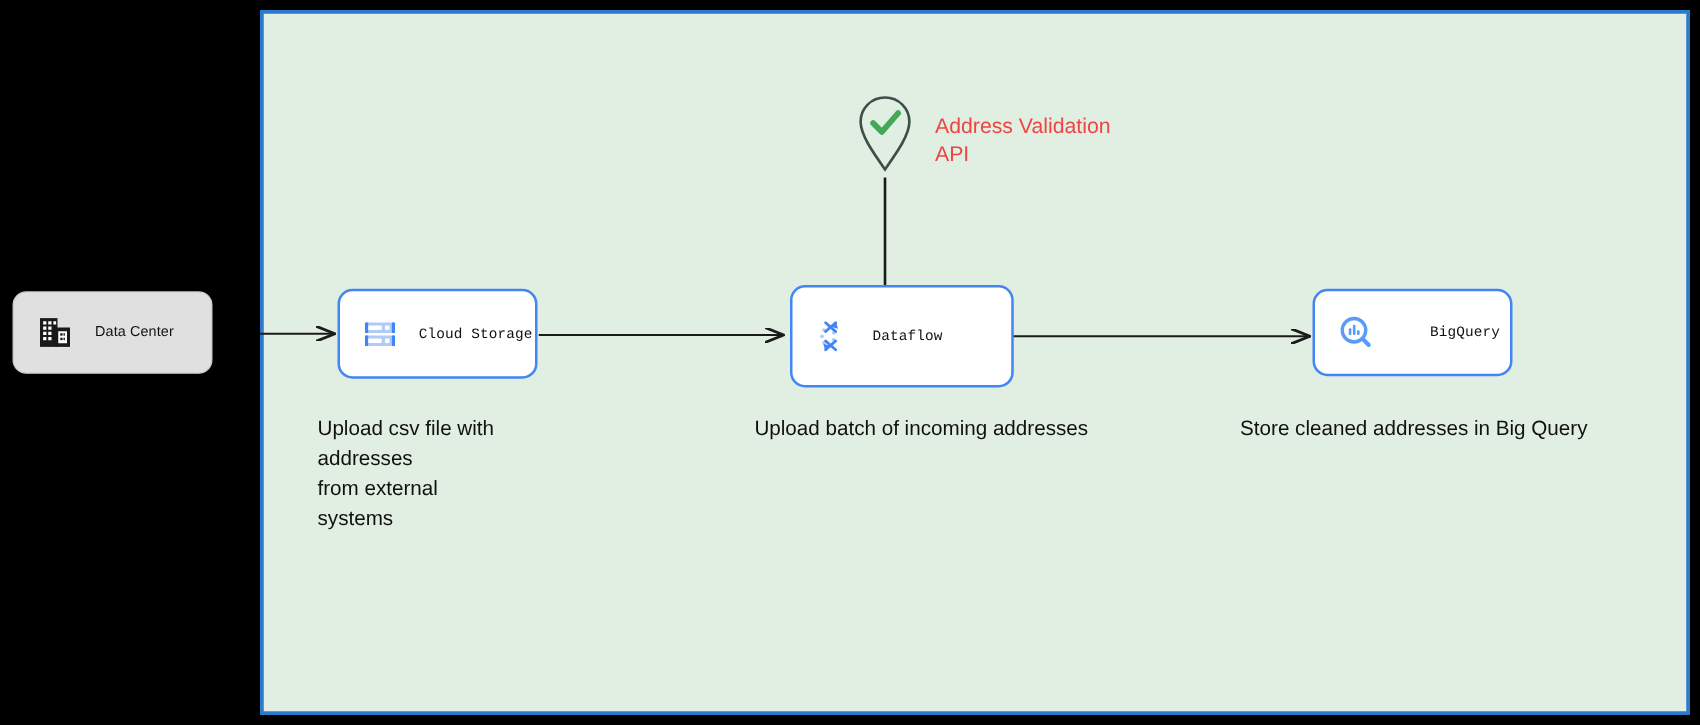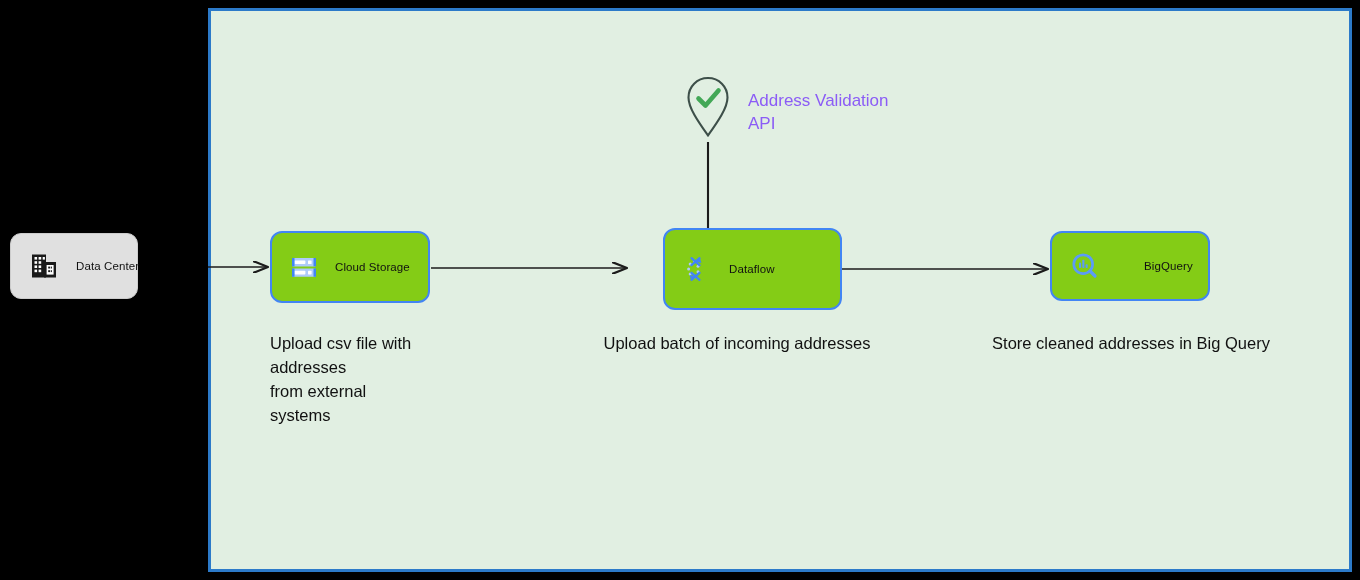--- a/index.html
+++ b/index.html
@@ -10,42 +10,42 @@
   #gcp-container{
     position:absolute; left:208px; top:8px; width:1144px; height:564px;
     background:#e1efe2; border:3px solid #2c7ac9; box-sizing:border-box;
   }
 
   
   .node{
     position:absolute; box-sizing:border-box; display:flex;
     align-items:center; border-radius:12px;
   }
-  .node-gcp{ background:#84cc16; border:2px solid #4285f4; }
+  .node-gcp{ background:#ffffff; border:2px solid #4285f4;font-family:Liberation Mono, monospace; }
   .node-ext{ background:#e0e0e0; border:1px solid #cccccc; border-radius:11px; }
   .node-label{
     font-size:11.5px; color:#111; white-space:nowrap; letter-spacing:0.1px;
   }
   .node-icon{ display:flex; align-items:center; justify-content:center; flex:none; }
 
   
   .caption{
     position:absolute; font-size:16.5px; color:#111; line-height:24px;
     white-space:pre-line;
   }
   .caption.center{ text-align:center; }
 
   
   #edge-layer{ position:absolute; left:0; top:0; width:1360px; height:580px;
                pointer-events:none; }
 
   
   #pin-label{
     position:absolute; left:748px; top:89px; width:200px;
-    font-size:17px; line-height:23px; color:#8b5cf6; white-space:pre-line;
+    font-size:17px; line-height:23px; color:#ef4444; white-space:pre-line;
   }
 </style>
 </head>
 <body>
 
 <div id="gcp-container"></div>
 
 <svg id="edge-layer" viewBox="0 0 1360 580">
   <defs>
     <marker id="ah" markerWidth="16" markerHeight="12" refX="15" refY="6" orient="auto" markerUnits="userSpaceOnUse">
@@ -74,21 +74,21 @@
   <svg width="44" height="62" viewBox="0 0 44 62">
     <path d="M22 2 C11 2 2.5 10.6 2.5 21.4 C2.5 32 12.5 46 22 59.5
              C31.5 46 41.5 32 41.5 21.4 C41.5 10.6 33 2 22 2 Z" fill="none" stroke="#3d4f49" stroke-width="2.1"></path>
     <path d="M12.5 22.5 L19.5 29.5 L32.5 14.5" fill="none" stroke="#43a857" stroke-width="4.6" stroke-linecap="round" stroke-linejoin="round"></path>
   </svg>
 </div>
 
 <div id="pin-label">Address Validation
 API</div>
 
-<div class="node node-ext" style="left:10px;top:233px;width:128px;height:66px;">
+<div class="node node-ext" style="left:10px;top:233px;width:160px;height:66px;">
   <span class="node-icon" style="margin-left:18px;width:30px;height:30px;">
     <svg width="30" height="30" viewBox="0 0 30 30">
       <rect x="3" y="3.5" width="14" height="23" fill="#1a1a1a"></rect>
       <rect x="15" y="11" width="12" height="15.5" fill="#1a1a1a"></rect>
       <rect x="5.5" y="6" width="2.6" height="2.6" fill="#fff"></rect>
       <rect x="9.6" y="6" width="2.6" height="2.6" fill="#fff"></rect>
       <rect x="13.7" y="6" width="2.2" height="2.6" fill="#fff"></rect>
       <rect x="5.5" y="10.2" width="2.6" height="2.6" fill="#fff"></rect>
       <rect x="9.6" y="10.2" width="2.6" height="2.6" fill="#fff"></rect>
       <rect x="5.5" y="14.4" width="2.6" height="2.6" fill="#fff"></rect>
@@ -116,21 +116,21 @@
       <rect x="19" y="18.8" width="3.6" height="3.6" rx="0.6" fill="#fff"></rect>
       <rect x="3" y="6" width="2.5" height="8.4" fill="#4285f4"></rect>
       <rect x="3" y="16.4" width="2.5" height="8.4" fill="#4285f4"></rect>
       <rect x="24.5" y="6" width="2.5" height="8.4" fill="#4285f4"></rect>
       <rect x="24.5" y="16.4" width="2.5" height="8.4" fill="#4285f4"></rect>
     </svg>
   </span>
   <span class="node-label" style="margin-left:16px;">Cloud Storage</span>
 </div>
 
-<div class="node node-gcp" style="left:663px;top:228px;width:179px;height:82px;">
+<div class="node node-gcp" style="left:632px;top:228px;width:179px;height:82px;">
   <span class="node-icon" style="margin-left:18px;width:30px;height:30px;">
     <svg width="30" height="30" viewBox="0 0 30 30">
       <g fill="#aecbfa">
         <circle cx="5.6" cy="15" r="1.5"></circle>
         <circle cx="7.2" cy="10" r="1.5"></circle>
         <circle cx="7.2" cy="20" r="1.5"></circle>
         <circle cx="11.6" cy="7.2" r="1.5"></circle>
         <circle cx="11.6" cy="22.8" r="1.5"></circle>
         <circle cx="15" cy="12.2" r="1.5"></circle>
         <circle cx="15" cy="17.8" r="1.5"></circle>
@@ -160,20 +160,20 @@
         <rect x="9.0" y="11.6" width="2.1" height="5.4" rx="0.8"></rect>
         <rect x="12.3" y="8.8" width="2.1" height="8.2" rx="0.8"></rect>
         <rect x="15.6" y="13.2" width="2.1" height="3.8" rx="0.8"></rect>
       </g>
       <path d="M20.0 20.0 L25.0 25.0" stroke="#5b9bf8" stroke-width="3.2" stroke-linecap="round"></path>
     </svg>
   </span>
   <span class="node-label" style="margin-left:16px;padding-left:28px;">BigQuery</span>
 </div>
 
-<div class="caption" style="left:270px;top:331px;width:230px;">Upload csv file with
+<div class="caption" style="left:254px;top:331px;width:230px;">Upload csv file with
 addresses
 from external
 systems</div>
 
 <div class="caption center" style="left:570px;top:331px;width:334px;">Upload batch of incoming addresses</div>
 
 <div class="caption center" style="left:960px;top:331px;width:342px;">Store cleaned addresses in Big Query</div>
 
 </body></html>

